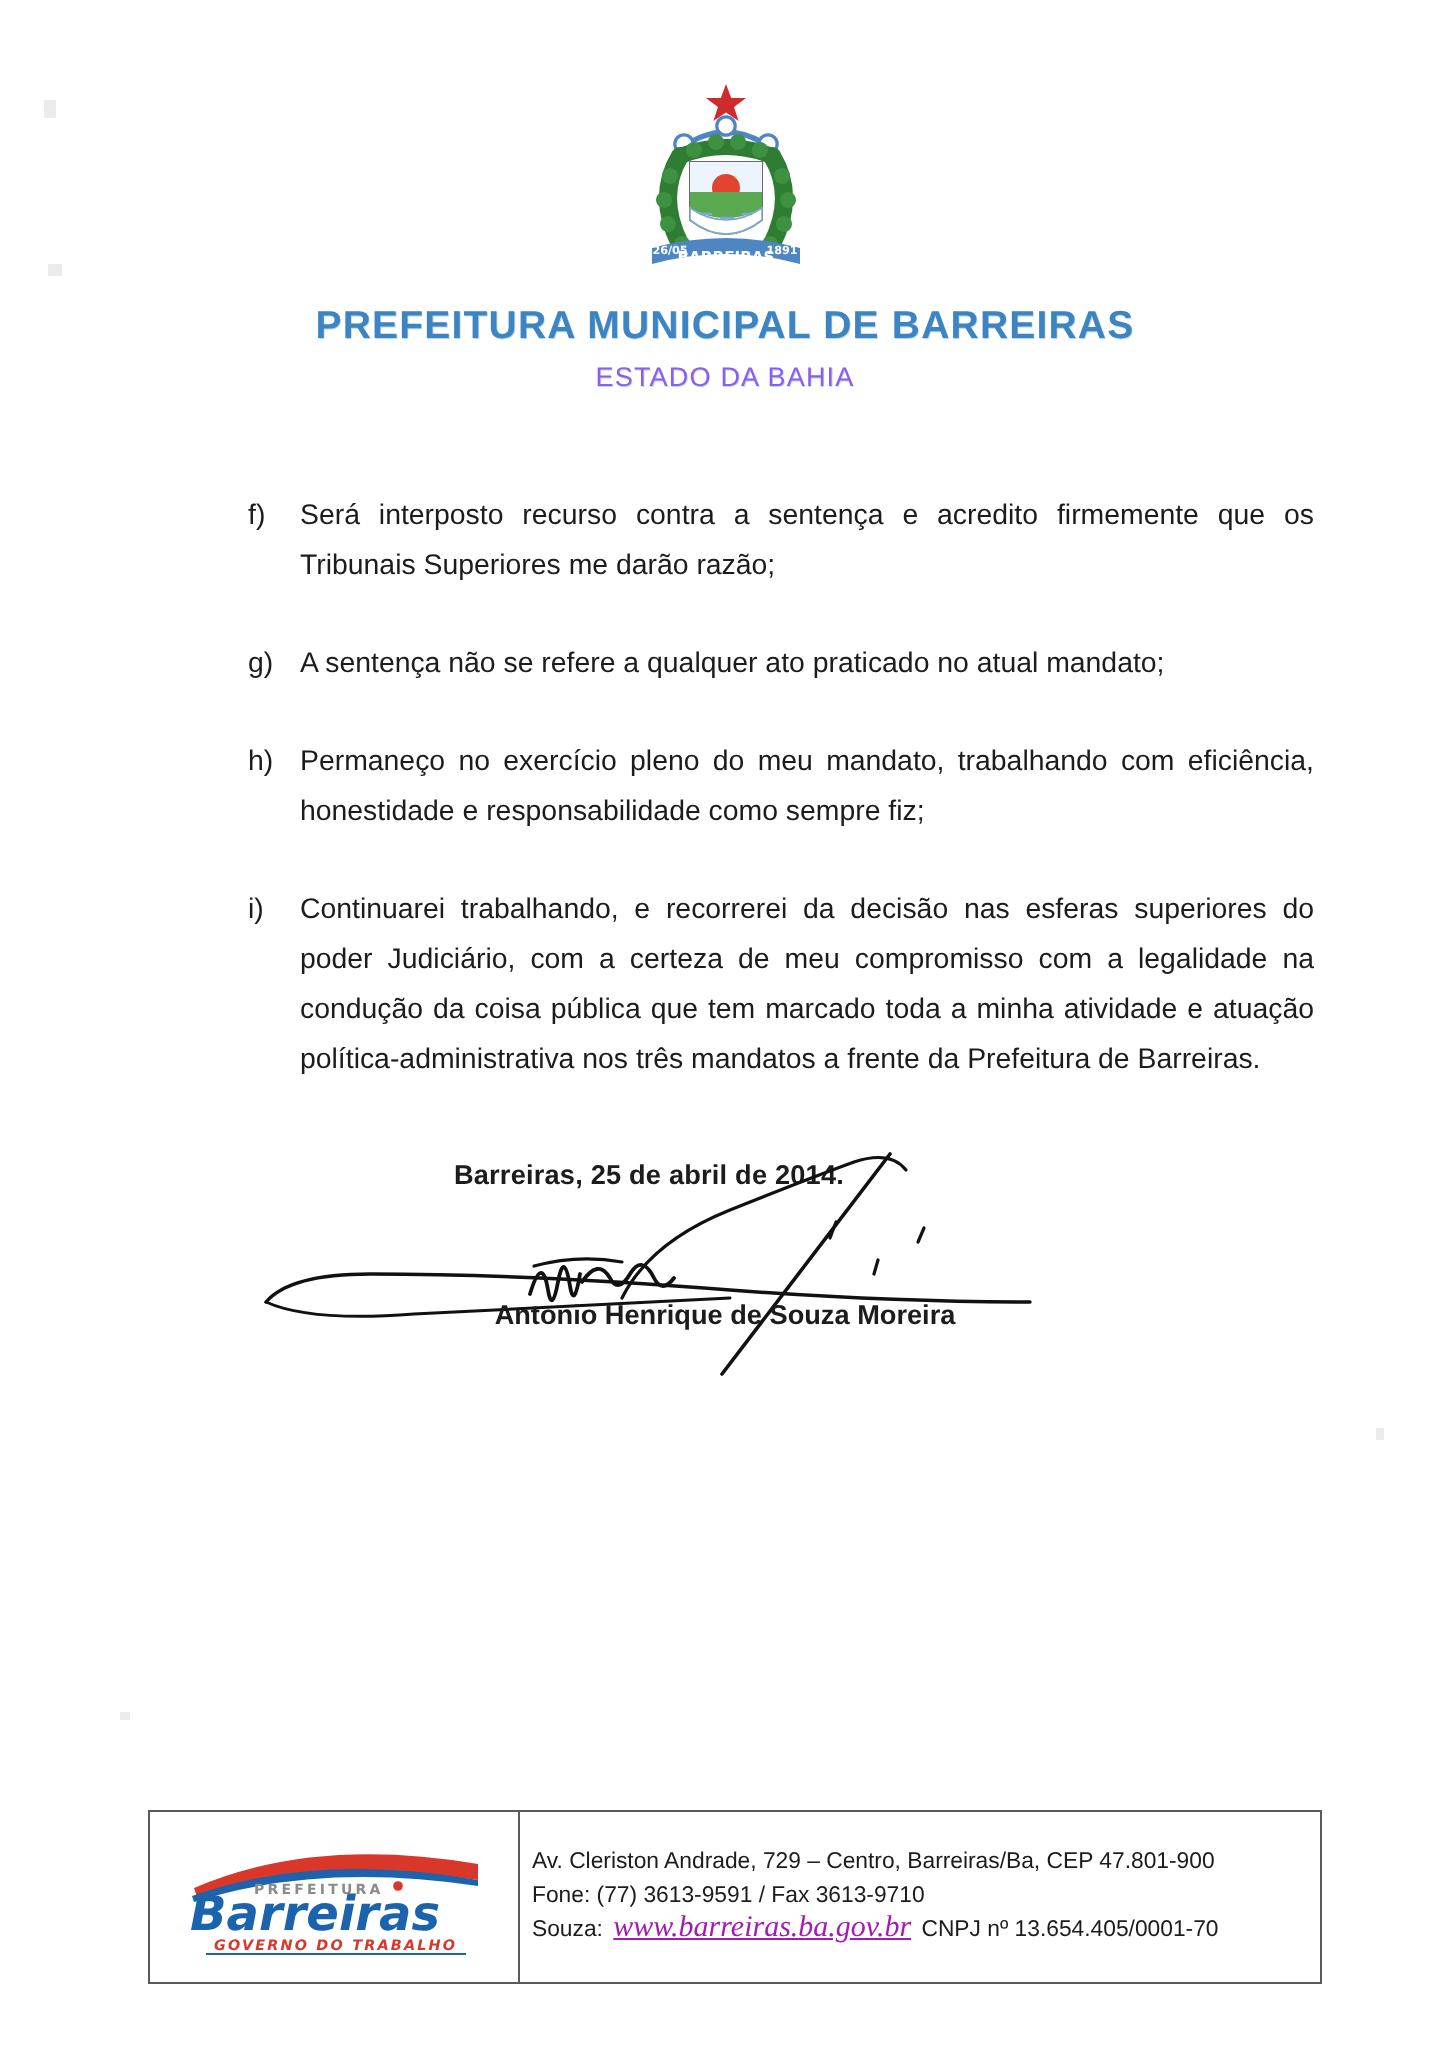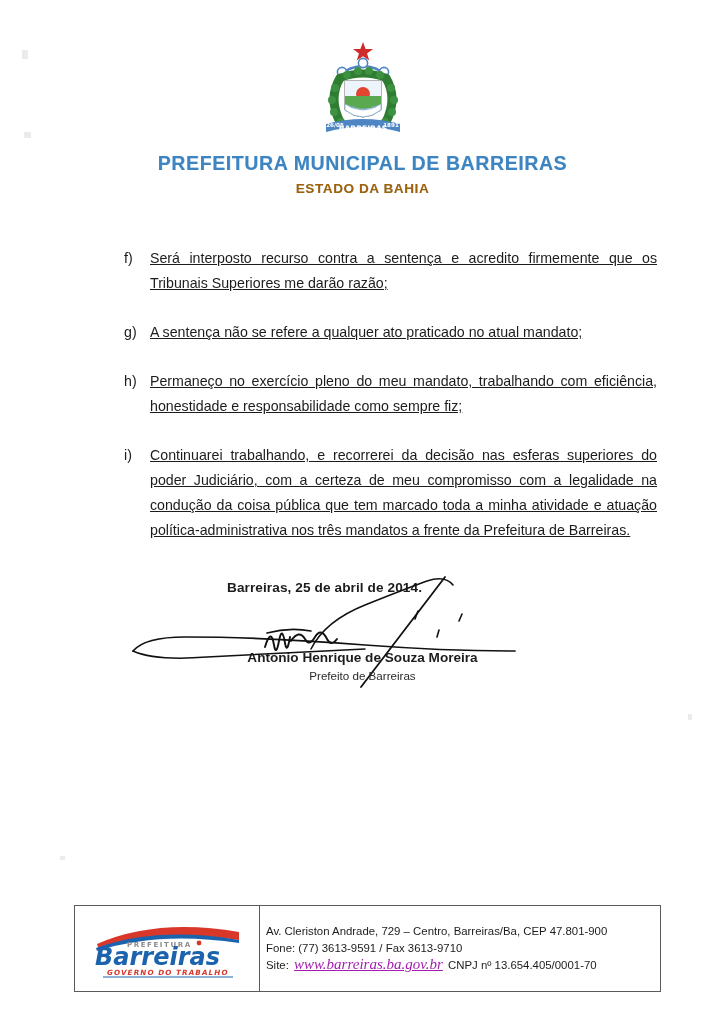--- a/index.html
+++ b/index.html
@@ -44,22 +44,22 @@
     margin-top: 12px;
     font-size: 19.5px;
     font-weight: bold;
     color: #3d85c2;
     letter-spacing: 0.6px;
     text-shadow: 0.4px 0.4px 0 rgba(140,180,215,0.55);
   }
   .org-subtitle {
     margin-top: 6px;
     font-size: 13.5px;
-    font-weight: bold;
-    color: #a16207;
+    font-weight: normal;
+    color: #8b5cf6;
     letter-spacing: 0.6px;
     text-shadow: 0.4px 0.4px 0 rgba(140,180,215,0.55);
   }
 
   
   .body-list {
     position: absolute;
     top: 232px;
     left: 124px;
     width: 533px;
@@ -74,21 +74,20 @@
   }
   .clause-marker {
     flex: 0 0 26px;
     font-size: 14.2px;
     line-height: 25px;
   }
   .clause-text {
     flex: 1 1 auto;
     text-align: justify;
     text-justify: inter-word;
-    text-decoration: underline;
   }
   .clause.no-justify .clause-text {
     text-align: left;
   }
 
   
   .sign-block {
     position: absolute;
     top: 566px;
     left: 0;
@@ -278,21 +277,20 @@
           <path d="M246 112 L330 2" stroke-width="1.8"></path>
 
           <path d="M300 44 l3 -8" stroke-width="1.6"></path>
           <path d="M344 46 l3 -7" stroke-width="1.6"></path>
           <path d="M322 62 l2 -7" stroke-width="1.6"></path>
         </g>
       </svg>
     </div>
 
     <div class="signer-name">Antonio Henrique de Souza Moreira</div>
-    <div class="signer-role">Prefeito de Barreiras</div>
   </div>
 
   <div class="footer">
 
     <div class="footer-logo-cell">
       <svg class="footer-logo" viewBox="0 0 160 58">
 
         <path d="M10 24 Q70 -2 152 12 L152 20 Q72 8 12 30 Z" fill="#d9372a"></path>
 
         <path d="M9 28 Q70 6 152 20 L152 23 Q72 11 10 31 Z" fill="#1b63ad"></path>
@@ -304,21 +302,21 @@
 
         <text x="20" y="55" font-family="DejaVu Sans, sans-serif" font-size="7.2" font-weight="bold" font-style="italic" fill="#d9372a" letter-spacing="1.1">GOVERNO DO TRABALHO</text>
         <path d="M16 57 H146" stroke="#1b63ad" stroke-width="1.1"></path>
       </svg>
     </div>
 
     <div class="footer-info-cell">
       <div class="footer-line">Av. Cleriston Andrade, 729 – Centro, Barreiras/Ba, CEP 47.801-900</div>
       <div class="footer-line">Fone: (77) 3613-9591 / Fax 3613-9710</div>
       <div class="footer-line">
-        <span>Site:</span>
+        <span>Souza:</span>
         <a class="site-url" href="#">www.barreiras.ba.gov.br</a>
         <span>CNPJ nº 13.654.405/0001-70</span>
       </div>
     </div>
 
   </div>
 
 </div>
 
 </body></html>

